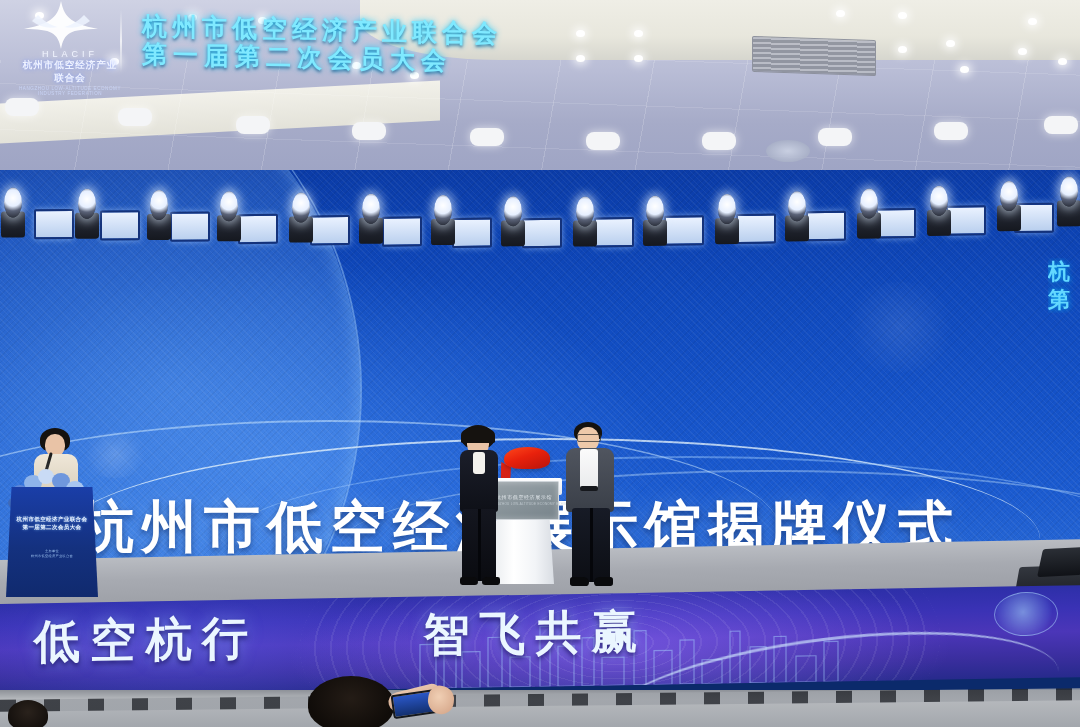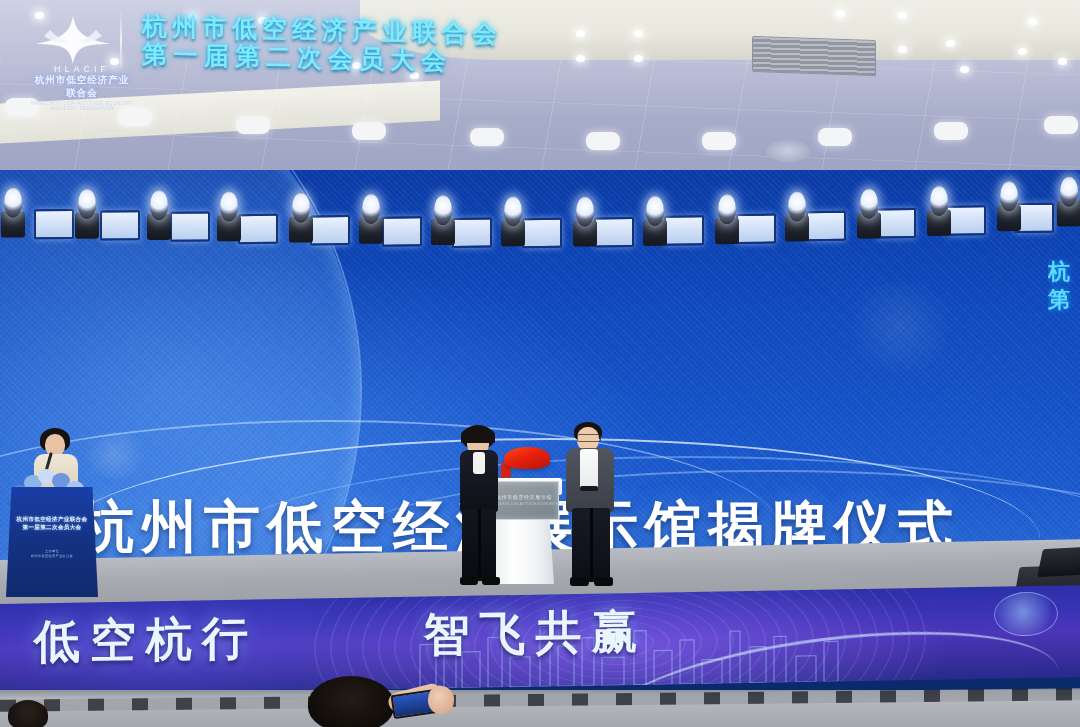--- a/index.html
+++ b/index.html
@@ -53,21 +53,21 @@
   }
 
   
   .topbanner{
     position:absolute;left:0;top:0;width:1080px;height:92px;
     background:linear-gradient(180deg,#8f96c4 0%,#7f88bb 55%,#767fb4 100%);
     opacity:.0; 
   }
   .brandwrap{
     position:absolute;left:18px;top:14px;width:390px;height:66px;
-    display:flex;align-items:flex-start;gap:14px;margin-left:12px;
+    display:flex;align-items:center;gap:14px;
   }
   .logo-mark{
     position:relative;width:86px;height:56px;flex:0 0 auto;
   }
   .logo-sub{
     text-align:center;color:#f2f5ff;font-size:9px;letter-spacing:4px;
     text-shadow:0 0 4px rgba(255,255,255,.5);margin-top:-6px;
   }
   .logo-cn{
     text-align:center;color:#eef2ff;font-size:9.5px;letter-spacing:1px;font-weight:bold;

